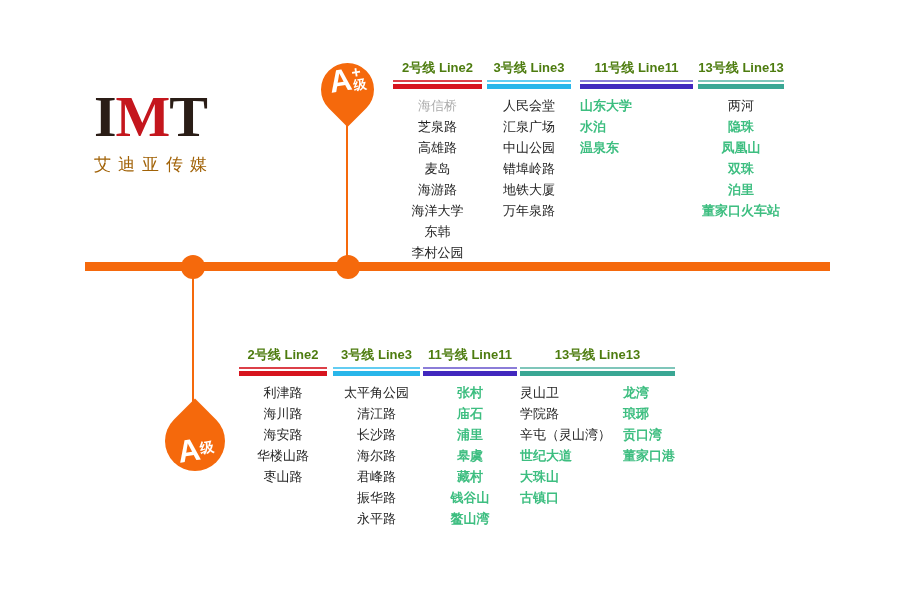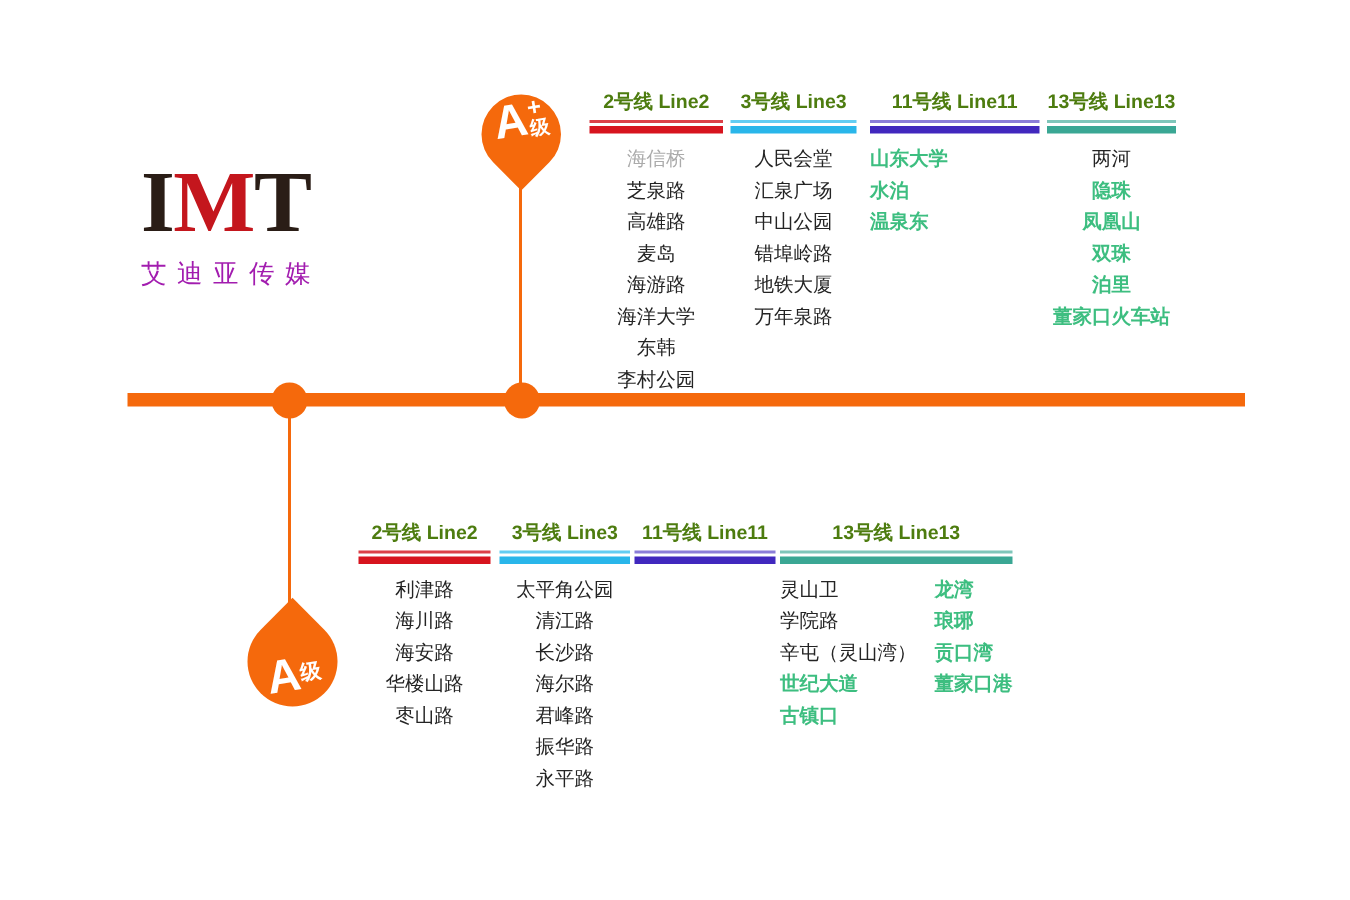--- a/index.html
+++ b/index.html
@@ -1,24 +1,24 @@
 <!DOCTYPE html>
 <html style="--orange: #F5690C; --green: #3DBE80; --grey: #ABABAB; --ink: #242424; --logo-red: #C4161D; --logo-dark: #2A1D16; --line2: #D7141E; --line2-light: #DC4048; --line3: #29B6EA; --line3-light: #63CDF2; --line11: #4128BE; --line11-light: #8B7DD8; --line13: #3AA794; --line13-light: #7FC6BA;"><head>
 <meta charset="utf-8">
 <style>
   html,body { margin:0; padding:0; }
   body { font-family: "Liberation Sans", "DejaVu Sans", sans-serif; background:#fff; }
   .canvas { position:relative; width:900px; height:600px; background:#ffffff; overflow:hidden; }
 
   
-  .logo { position:absolute; left:94px; top:108px; width:140px; }
+  .logo { position:absolute; left:94px; top:90px; width:140px; }
   .logo-word { font-family:"Liberation Serif","DejaVu Serif",serif; font-weight:bold;
                font-size:58px; line-height:54px; letter-spacing:-1px; color:var(--logo-dark); }
   .logo-word .m { color:var(--logo-red); }
-  .logo-sub { margin-top:9px; font-size:17px; letter-spacing:7px; color:#a21caf; white-space:nowrap; }
+  .logo-sub { margin-top:9px; font-size:17px; letter-spacing:7px; color:#a16207; white-space:nowrap; }
 
   
   .main-line { position:absolute; left:85px; top:262px; width:745px; height:9px; background:var(--orange); }
   .line-dot  { position:absolute; width:24px; height:24px; border-radius:50%; background:var(--orange); }
   .dot-top    { left:336px; top:255px; }
   .dot-bottom { left:181px; top:255px; }
   .tail { position:absolute; width:2px; background:var(--orange); }
   .tail-top    { left:346px; top:122px; height:140px; }
   .tail-bottom { left:192px; top:275px; height:128px; }
 
@@ -192,34 +192,44 @@
         <div class="station">永平路</div>
       </div>
   </div>
 
   <div class="col col-b3 line11">
     <div class="col-header">11号线 Line11</div>
     <div class="underline">
         <div class="u-thin"></div>
         <div class="u-thick"></div>
       </div>
+    <div class="stations">
+        <div class="station green">张村</div>
+        <div class="station green">庙石</div>
+        <div class="station green">浦里</div>
+        <div class="station green">皋虞</div>
+        <div class="station green">藏村</div>
+        <div class="station green">钱谷山</div>
+        <div class="station green">鳌山湾</div>
+      </div>
   </div>
 
   <div class="col col-b4 line13">
     <div class="col-header">13号线 Line13</div>
     <div class="underline">
         <div class="u-thin"></div>
         <div class="u-thick"></div>
       </div>
     <div class="sub-row">
       <div class="stations sub-a align-left">
           <div class="station">灵山卫</div>
           <div class="station">学院路</div>
           <div class="station">辛屯（灵山湾）</div>
           <div class="station green">世纪大道</div>
+          <div class="station green">大珠山</div>
           <div class="station green">古镇口</div>
         </div>
       <div class="stations sub-b align-left">
           <div class="station green">龙湾</div>
           <div class="station green">琅琊</div>
           <div class="station green">贡口湾</div>
           <div class="station green">董家口港</div>
         </div>
     </div>
   </div>

